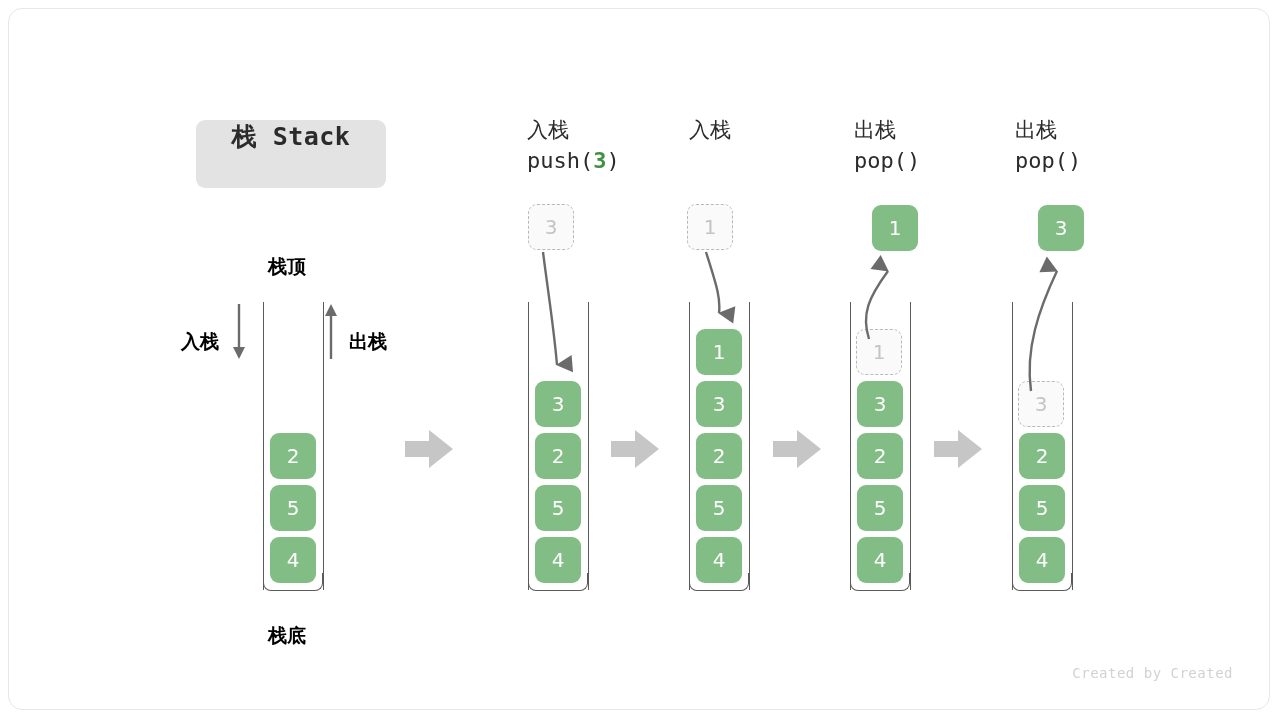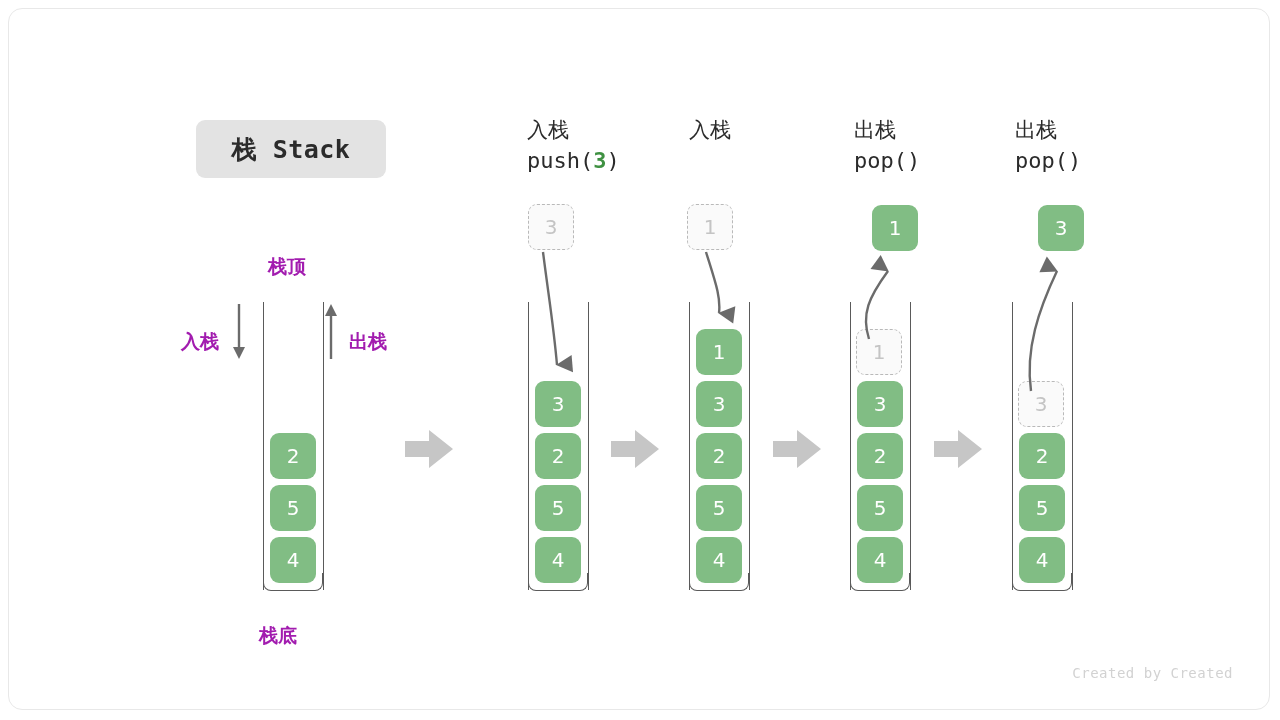--- a/index.html
+++ b/index.html
@@ -23,42 +23,41 @@
     border: 1px solid #e8e8e8;
     border-radius: 14px;
     box-sizing: border-box;
     overflow: hidden;
   }
   .abs { position: absolute; }
 
   
   #title-chip {
     left: 187px; top: 111px;
-    width: 190px; height: 58px;
+    width: 190px; height: 68px;
     background: #e3e3e3;
     border-radius: 9px;
     display: flex;
-    align-items: center;
     justify-content: center;
   }
   #title-chip .t {
     font-family: "DejaVu Sans Mono", "Liberation Mono", monospace;
     font-size: 25px;
     font-weight: bold;
     color: #2b2b2b;
     letter-spacing: 0.5px;
     white-space: nowrap;
   }
 
   
   .cjk-label {
     font-family: "DejaVu Sans", "Liberation Sans", sans-serif;
     font-weight: bold;
     font-size: 19px;
-    color: #a21caf;
+    color: #000000;
     white-space: nowrap;
   }
 
   
   .op-head {
     width: 160px;
     text-align: left;
   }
   .op-head .op-cn {
     font-family: "DejaVu Sans", "Liberation Sans", sans-serif;
@@ -159,21 +158,21 @@
 
   <div class="abs stack-frame" style="left:254px; top:293px;">
     <div class="wall left"></div>
     <div class="wall right"></div>
     <div class="floor"></div>
   </div>
   <div class="abs cell filled" style="left:261px; top:424px;">2</div>
   <div class="abs cell filled" style="left:261px; top:476px;">5</div>
   <div class="abs cell filled" style="left:261px; top:528px;">4</div>
 
-  <div class="abs cjk-label" style="left:250px; top:614px;text-align:center;">栈底</div>
+  <div class="abs cjk-label" style="left:259px; top:614px;text-align:center;">栈底</div>
 
   <div class="abs op-head" style="left:518px; top:106px;">
     <div class="op-cn">入栈</div>
     <div class="op-code"><span>push(</span><span class="num">3</span><span>)</span></div>
   </div>
   <div class="abs cell ghost" style="left:519px; top:195px;">3</div>
   <div class="abs stack-frame" style="left:519px; top:293px;">
     <div class="wall left"></div>
     <div class="wall right"></div>
     <div class="floor"></div>

